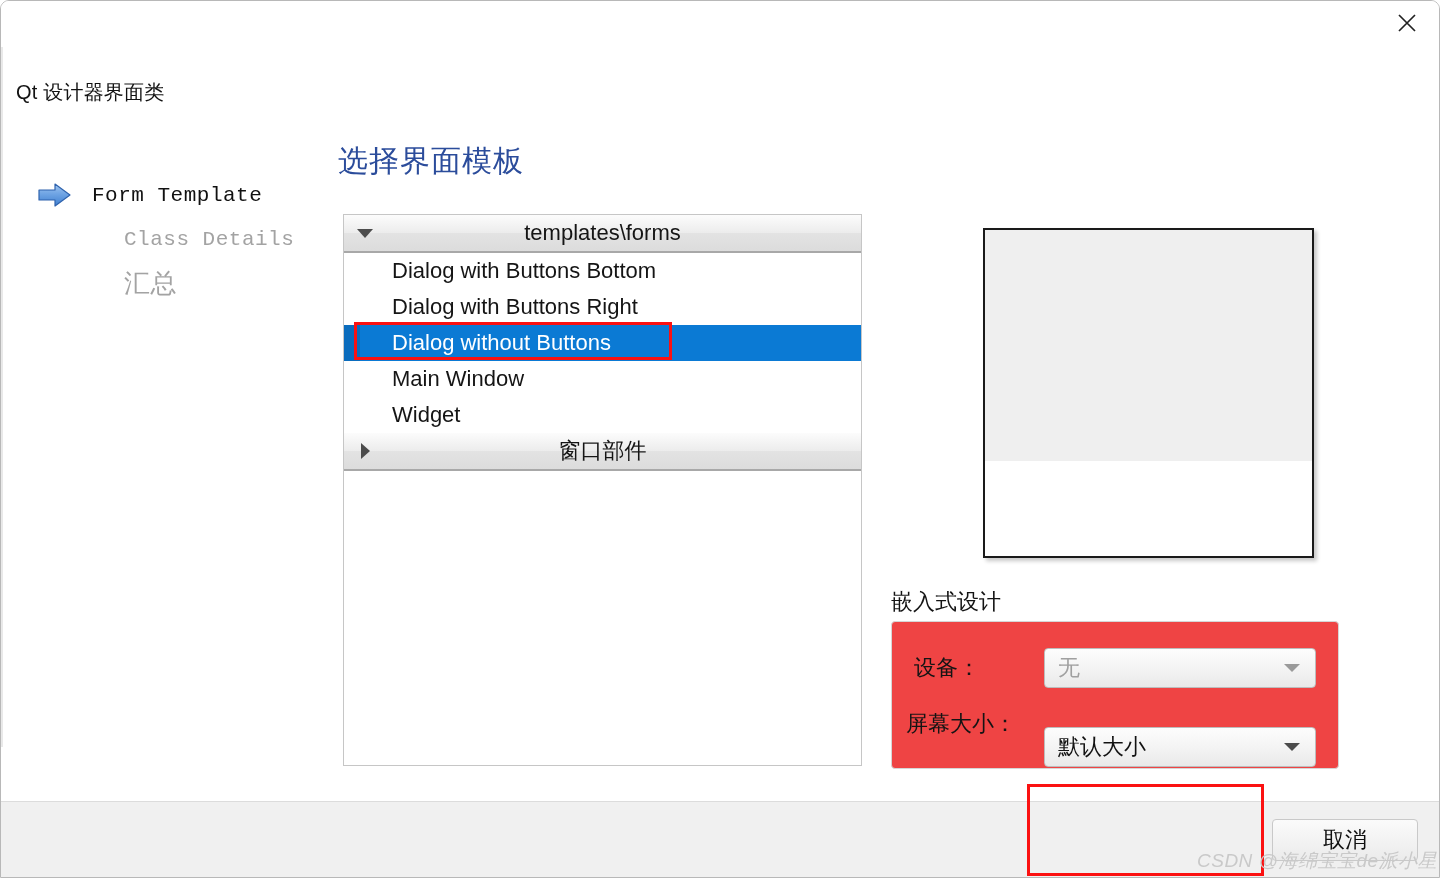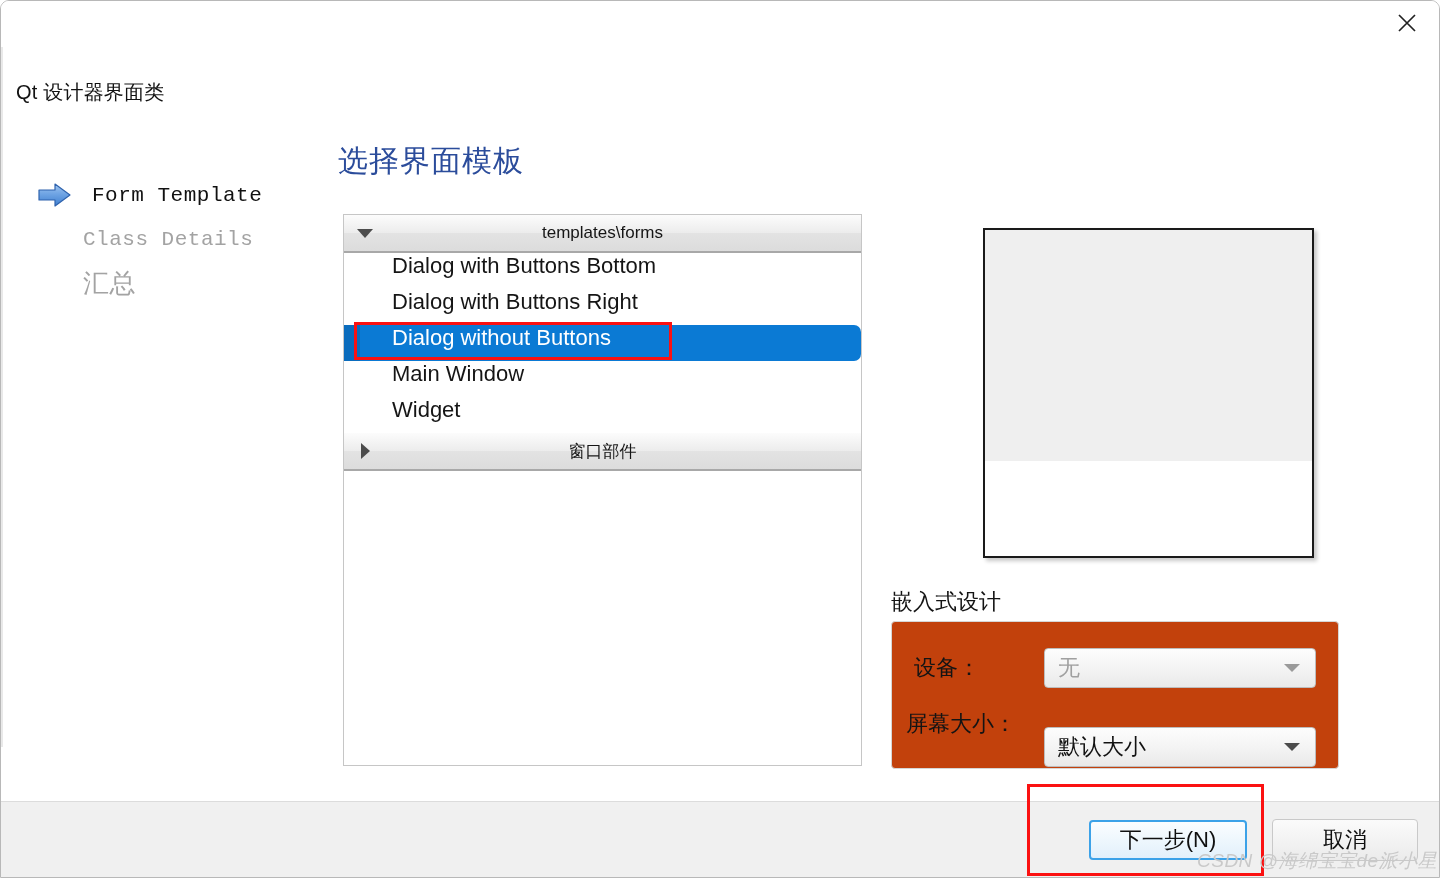--- a/index.html
+++ b/index.html
@@ -67,21 +67,21 @@
   }
   .step-marker {
     width: 46px;
     height: 28px;
     flex: 0 0 46px;
     display: flex;
     align-items: center;
   }
   .step-label { padding-left: 0px; }
   .step.active .step-label { color: #111111; margin-left: 9px; }
-  .step.inactive .step-label { color: #a3a3a3; }
+  .step.inactive .step-label { color: #a3a3a3; margin-left: 41px; }
   .step.inactive.cn .step-label {
     font-family: "Liberation Sans", sans-serif;
     font-size: 26px;
     text-align: right;
   }
 
   
   #page-title {
     position: absolute;
     left: 337px; top: 140px;
@@ -111,38 +111,37 @@
   }
   .tree-group .twisty {
     width: 42px;
     flex: 0 0 42px;
     display: flex; align-items: center; justify-content: center;
   }
   .tree-group .grp-label {
     flex: 1;
     text-align: center;
     padding-right: 42px;
-    font-size: 17px;
+    font-size: 22px;
     color: #151515;
     white-space: nowrap;
   }
   .tree-item {
     height: 36px;
     display: flex;
-    align-items: flex-start;
+    align-items: center;
     padding-left: 48px;
     font-size: 22px;
     color: #151515;
     white-space: nowrap;
     cursor: pointer;
   }
   .tree-item.selected {
     background: #0b7ad4;
     color: #ffffff;
-    border-radius: 7px;
   }
   .tree-item.selected .sel-bar {
     position: absolute;
     left: 0;
     width: 16px;
     height: 36px;
     background: #0a6cbd;
   }
 
   #red-box-item {
@@ -179,21 +178,21 @@
     position: absolute;
     left: 890px; top: 586px;
     font-size: 22px;
     color: #131313;
     white-space: nowrap;
   }
   #embedded-box {
     position: absolute;
     left: 890px; top: 620px;
     width: 448px; height: 148px;
-    background: #c2410c;
+    background: #ef4444;
     border: 1px solid #d6d6d6;
     border-radius: 4px;
   }
   .field-label {
     position: absolute;
     font-size: 22px;
     color: #141414;
     white-space: nowrap;
   }
   .combo {
@@ -403,20 +402,19 @@
         <svg width="16" height="10" viewBox="0 0 16 10" aria-hidden="true">
           <path d="M0 1 L16 1 L8 9 Z" fill="#4c4c4c"></path>
         </svg>
       </span>
     </div>
 
   </div>
 
   <div id="footer"></div>
 
-  <div id="btn-next">下一步(N)</div>
   <div id="btn-cancel">取消</div>
 
   <div id="red-box-next"></div>
 
   <div id="watermark">CSDN @海绵宝宝de派小星</div>
 
 </div>
 
 </body></html>

